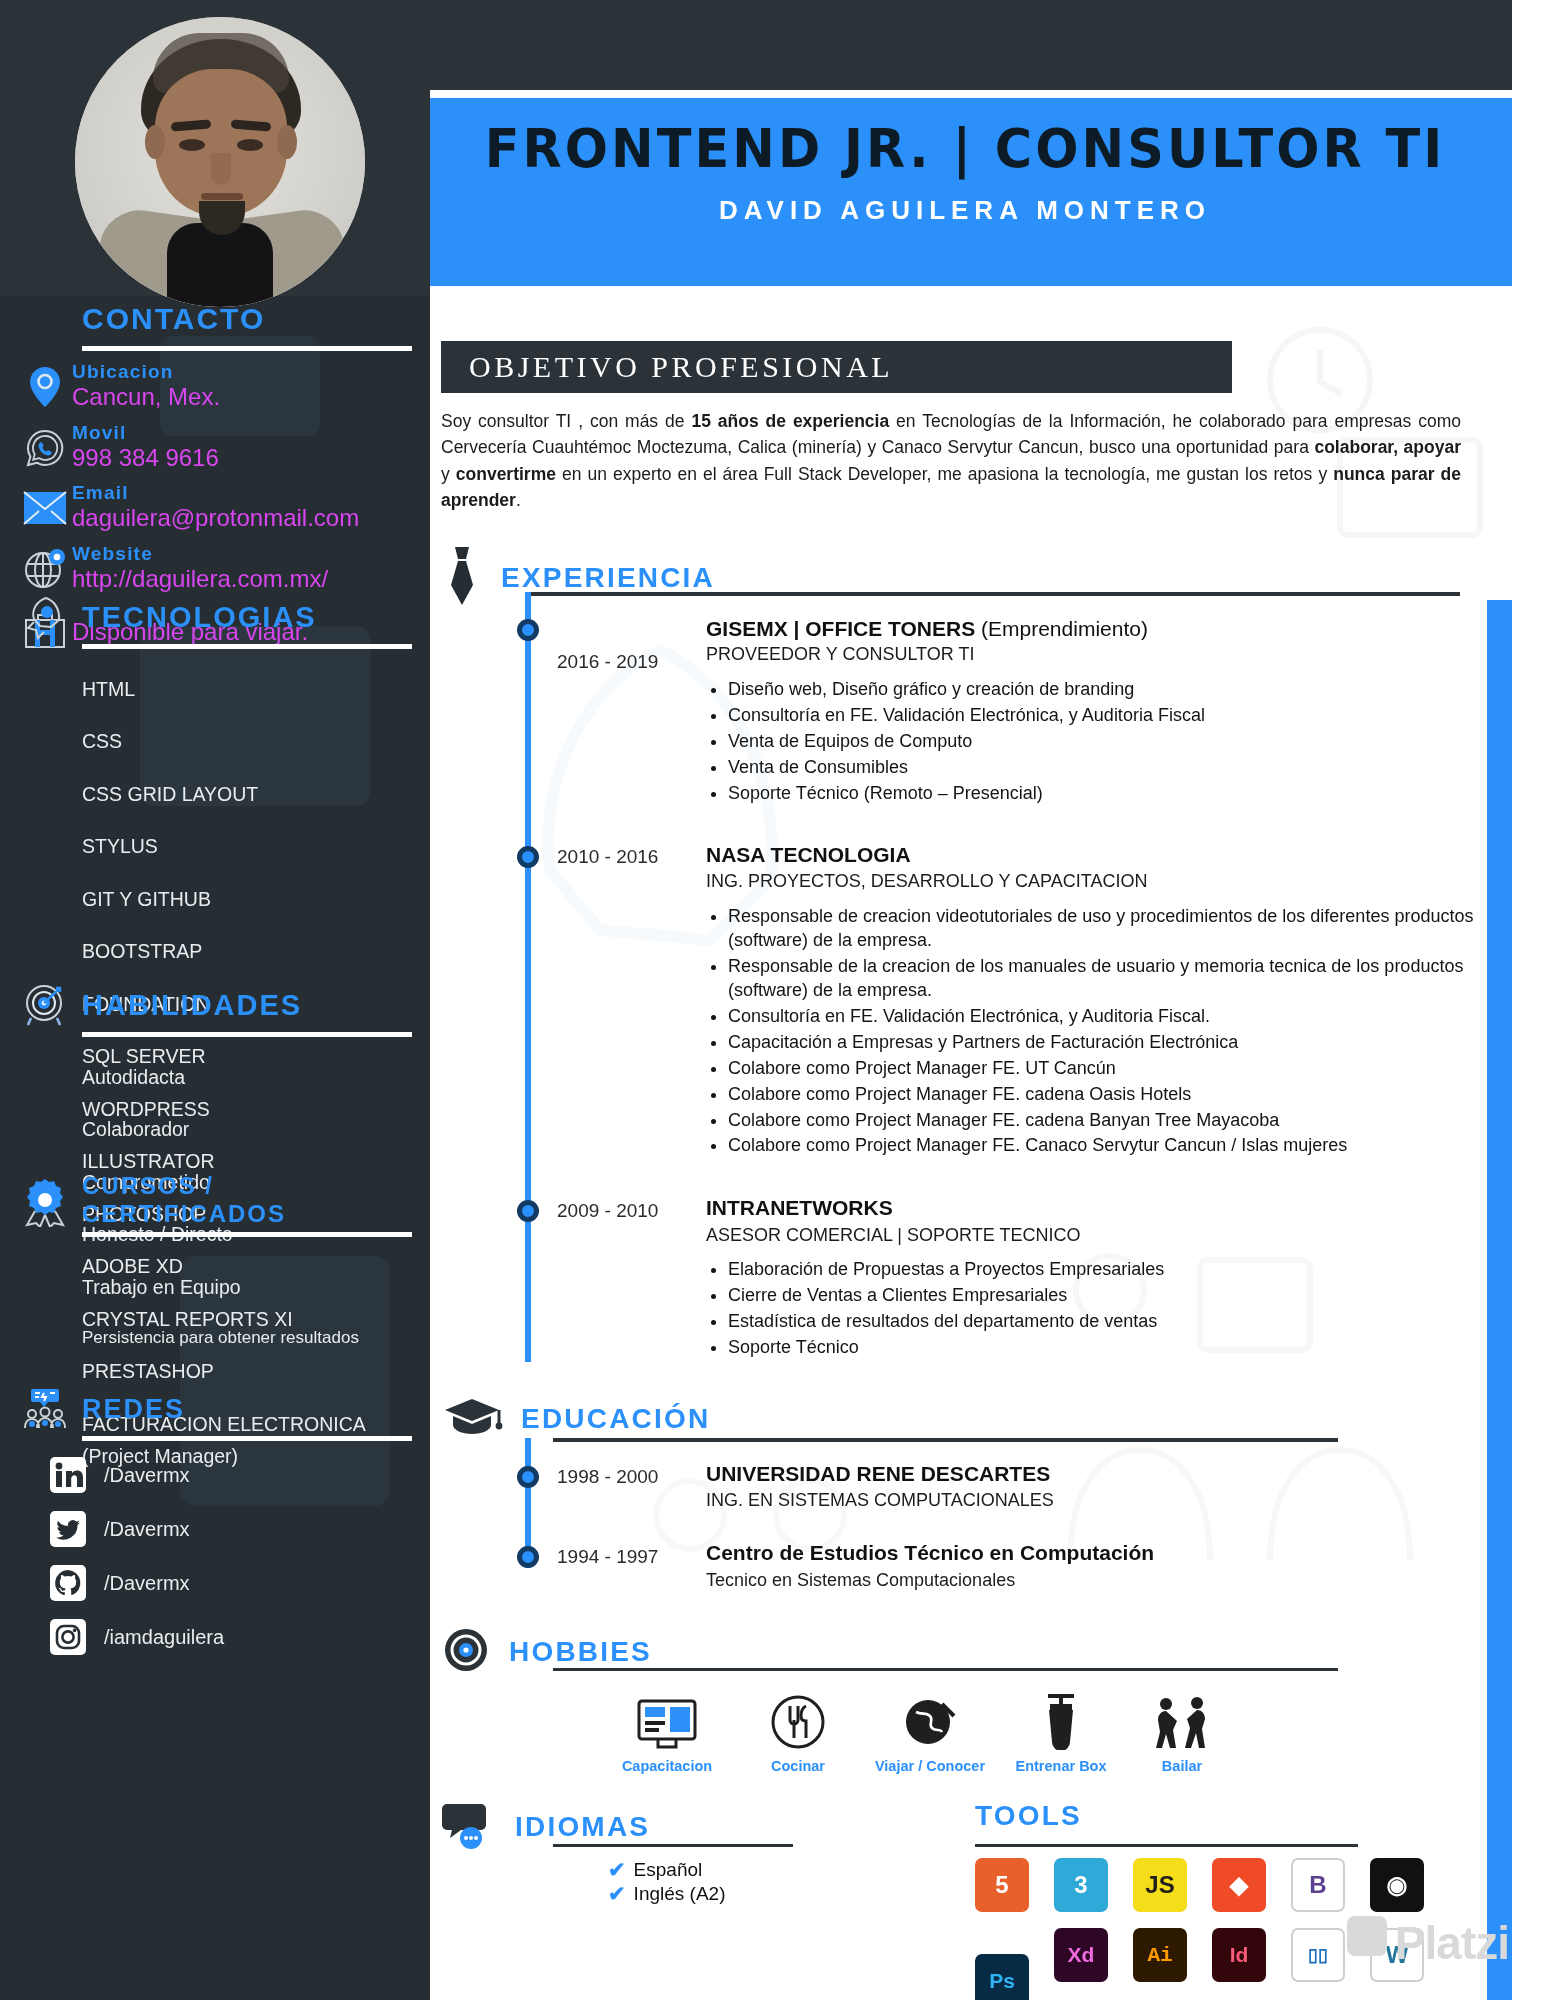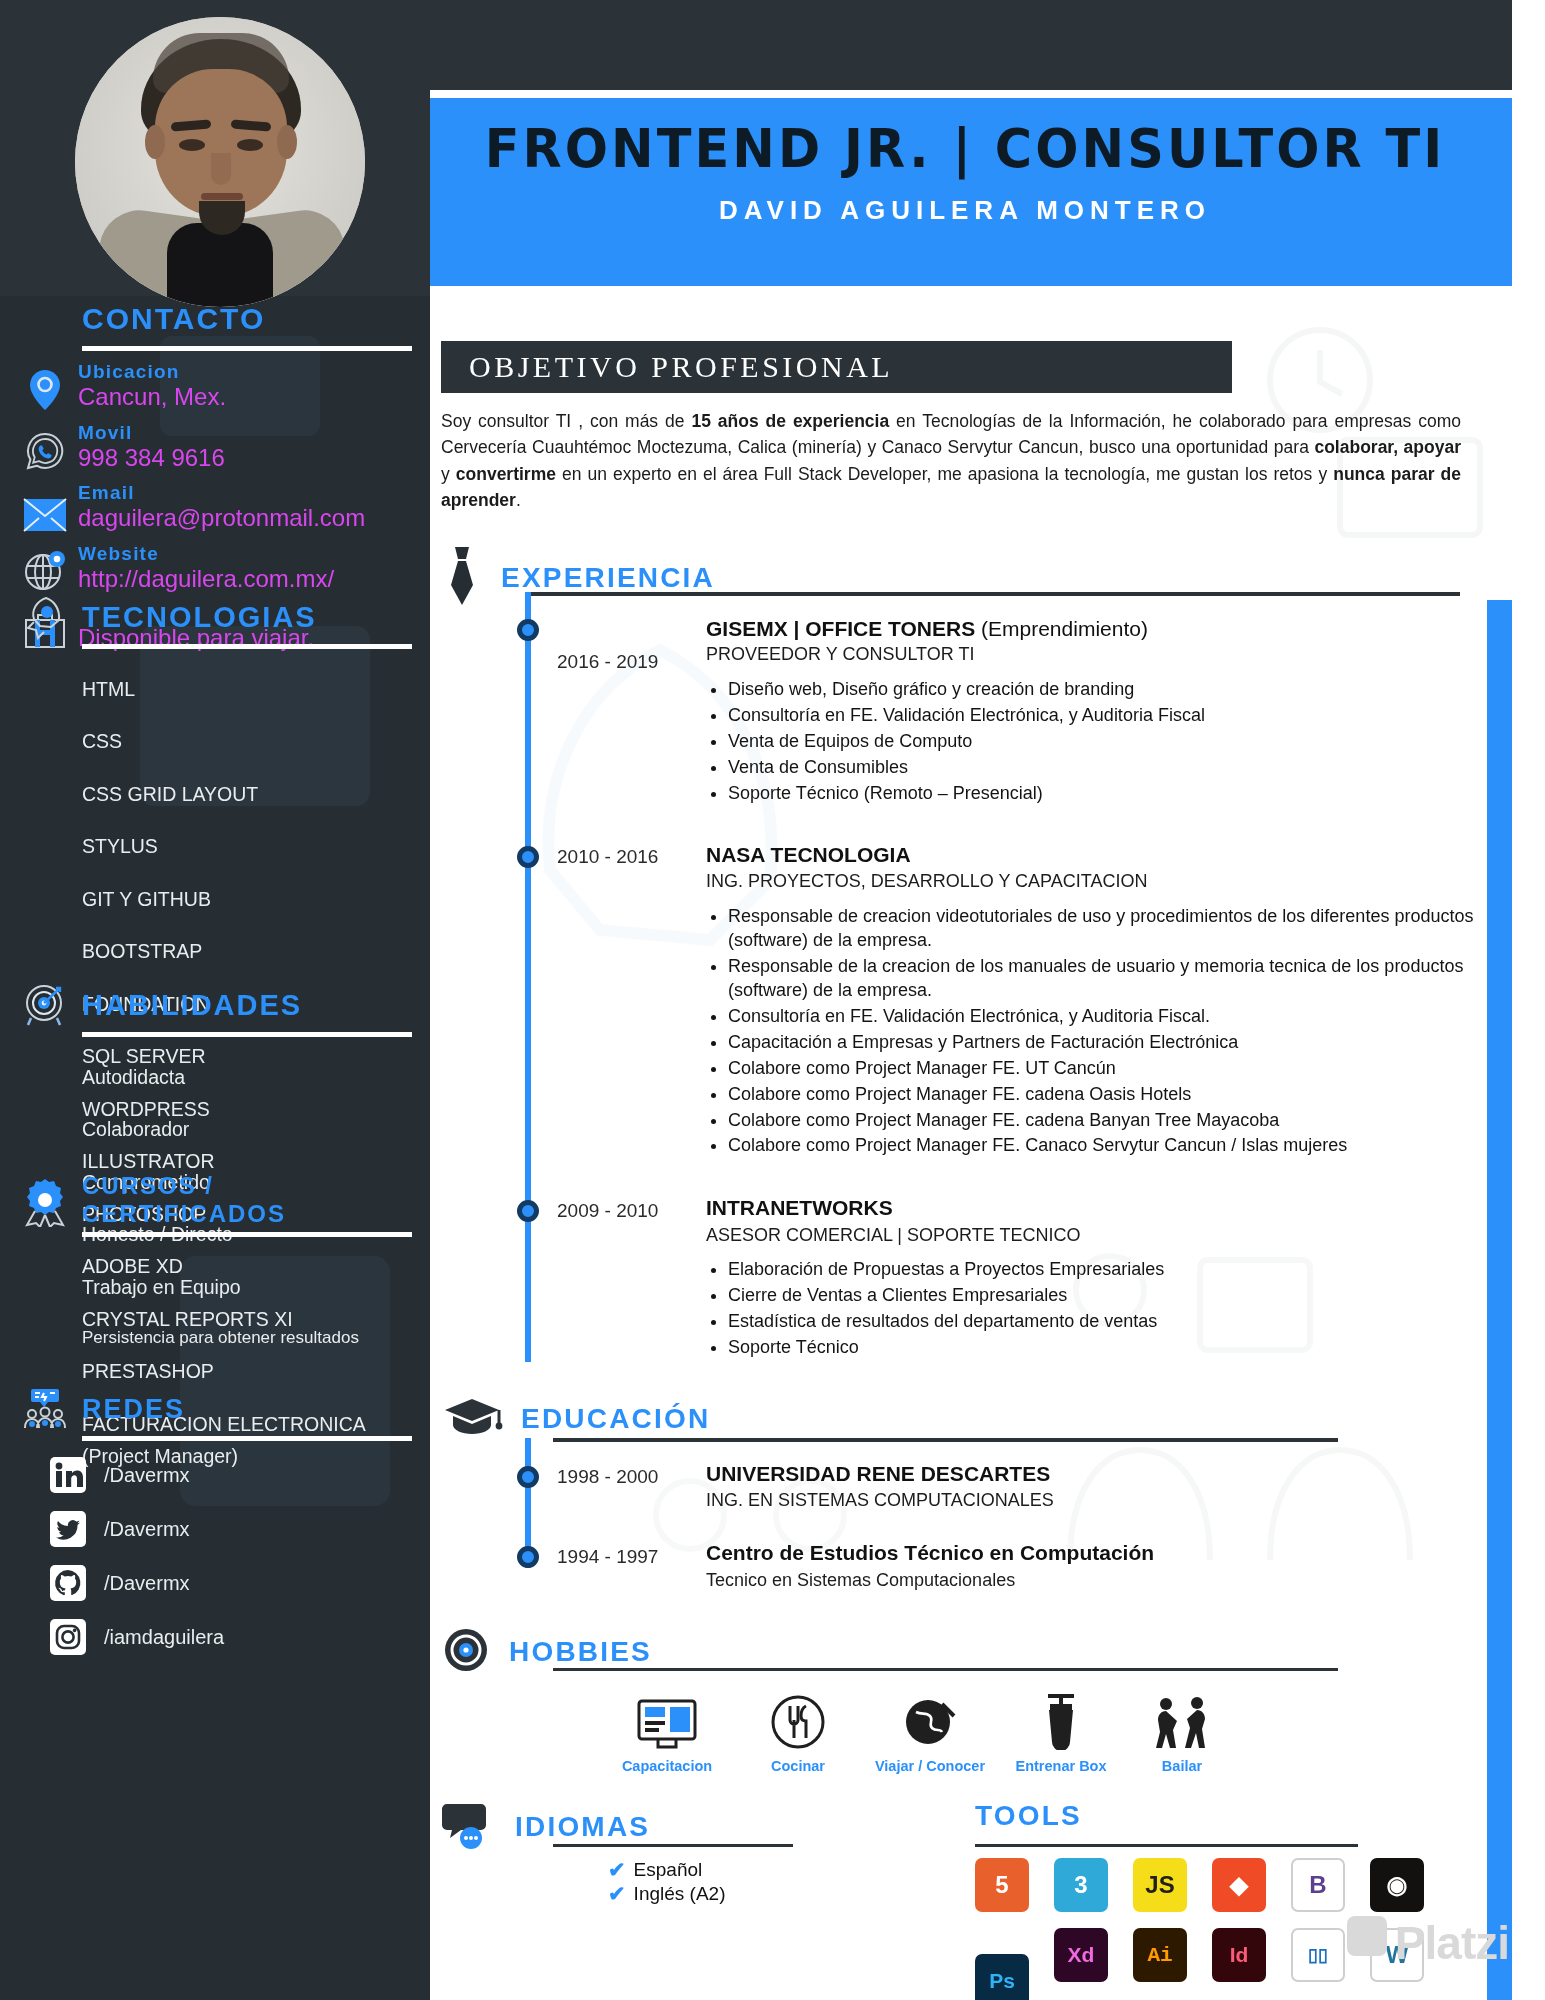--- a/index.html
+++ b/index.html
@@ -86,21 +86,21 @@
     position:absolute; left:0; top:296px; width:430px; height:1704px;
     background:#262e33; overflow:hidden;
   }
   .sb-wm { position:absolute; opacity:.05; pointer-events:none; }
   .sec-title-row { display:flex; align-items:center; gap:14px; }
   .sec-icon { width:46px; height:46px; flex:0 0 46px; position:relative; }
   .sec-head { color:#2b90fa; font-weight:900; letter-spacing:2px; }
   .rule { height:5px; background:#ffffff; margin:4px 0 10px 0; }
   .sb-block { position:absolute; left:22px; width:390px; }
 
-  .contact-item { display:flex; align-items:flex-end; gap:10px; margin-bottom:11px; }
+  .contact-item { display:flex; align-items:center; gap:4px; margin-bottom:11px; }
   .ci-icon { width:46px; flex:0 0 46px; display:flex; justify-content:center; padding-top:3px;}
   .ci-label { color:#2b90fa; font-weight:bold; font-size:19px; letter-spacing:1.2px;}
   .ci-value { color:#d946ef; font-size:24px; line-height:1.15; }
 
   .list-line { color:#e9edef; font-size:19.5px; line-height:1.255; white-space:nowrap;margin-top:28px;}
   .list-line.sm { font-size:17px; }
 
   .social-row { display:flex; align-items:center; gap:16px; margin-bottom:14px;}
   .social-ico { width:40px; height:40px; flex:0 0 40px; }
   .social-txt { color:#e9edef; font-size:20px;}

